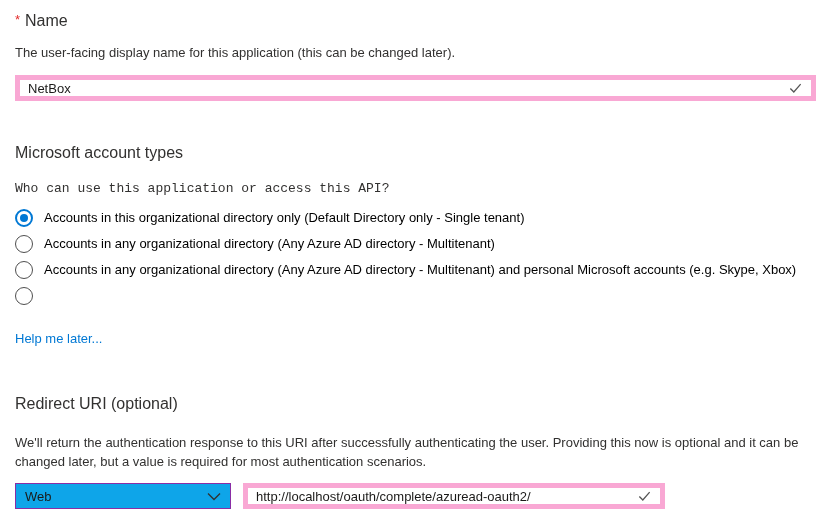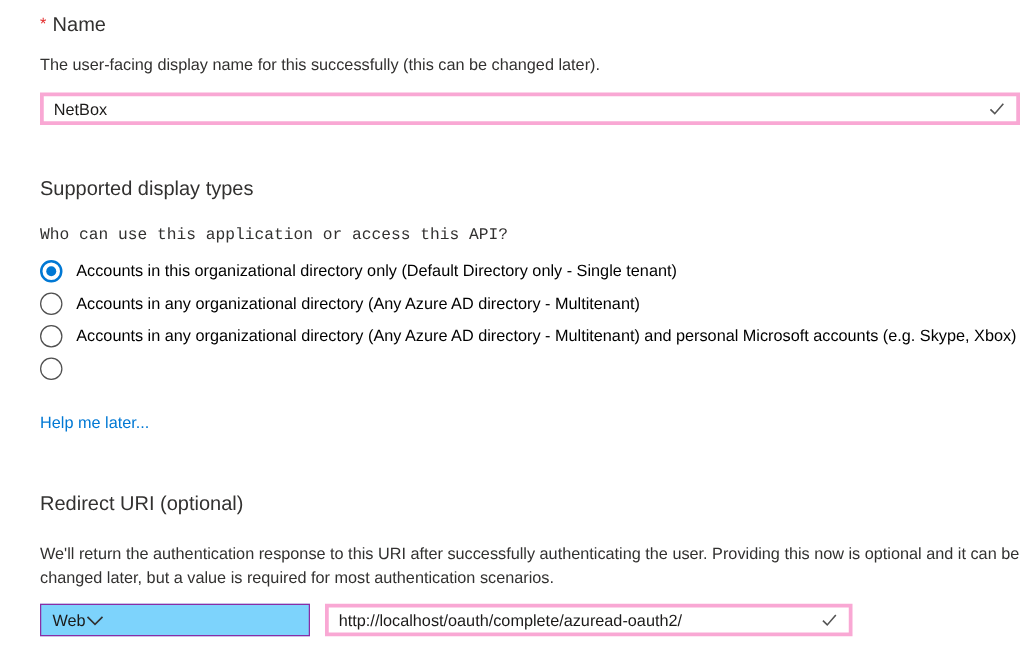--- a/index.html
+++ b/index.html
@@ -3,38 +3,38 @@
 <meta charset="utf-8">
 <style>
   * { box-sizing: border-box; margin: 0; padding: 0; }
   html, body { background: #ffffff; }
   body {
     width: 829px; height: 516px;
     font-family: "Liberation Sans", sans-serif;
     color: #323130;
     overflow: hidden;
   }
-  .container { padding: 12px 13px 0 32px; }
+  .container { padding: 12px 13px 0 15px; }
 
   .section-title {
     font-size: 16px; line-height: 18px; font-weight: 400; color: #323130;
   }
   .required {
     color: #e32b2b; font-size: 13px; margin-right: 5px;
     position: relative; top: -2px;
   }
   .desc { font-size: 13px; line-height: 16px; color: #323130; }
   .desc.multiline { white-space: pre-line; line-height: 19px; }
 
   .name-title { margin-bottom: 14px; }
   .name-desc { margin-bottom: 14px; }
 
   .text-input {
     position: relative; height: 26px;
-    border: 3px solid #f9a8d4; background: #ffffff;
+    border: 5px solid #f9a8d4; background: #ffffff;
     display: flex; align-items: center;
     padding: 0 28px 0 8px;
   }
   .text-input input {
     border: none; outline: none; width: 100%;
     font-family: "Liberation Sans", sans-serif;
     font-size: 13px; color: #1b1a19; background: transparent;
   }
   .check {
     position: absolute; right: 8px; top: 50%; transform: translateY(-50%);
@@ -63,48 +63,48 @@
     display: inline-block; margin-top: 22px;
     font-size: 13px; color: #0078d4; cursor: pointer; text-decoration: none;
   }
 
   .section3-title { margin: 48px 0 20px 0; }
   .redirect-desc { margin-bottom: 12px; max-width: 805px; }
 
   .controls-row { display: flex; align-items: center; }
   .dropdown {
     position: relative; width: 216px; height: 26px;
-    border: 1px solid #8a2da5; background: #7dd3fc;
-    display: flex; align-items: center; justify-content: flex-start;
+    border: 1px solid #8a2da5; background: #0ea5e9;
+    display: flex; align-items: center; justify-content: space-between;
     padding: 0 9px; margin-right: 12px; cursor: pointer;
   }
   .dropdown-value { font-size: 13px; color: #1b1a19; }
   .uri-input { width: 422px; }
 </style>
 </head>
 <body>
 
 <div class="container">
 
   
   <div class="section-title name-title">
     <span class="required">*</span><span>Name</span>
   </div>
-  <p class="desc name-desc">The user-facing display name for this successfully (this can be changed later).</p>
+  <p class="desc name-desc">The user-facing display name for this application (this can be changed later).</p>
   <div class="text-input name-input">
     <input type="text" value="NetBox" style="">
     <span class="check">
       <svg width="15" height="15" viewBox="0 0 16 16">
           <path d="M2.5 8.5 L6.2 12.2 L13.5 3.8" stroke="#565656" stroke-width="1.4" fill="none"></path>
         </svg>
     </span>
   </div>
 
   
-  <div class="section-title section2-title">Supported display types</div>
+  <div class="section-title section2-title">Microsoft account types</div>
   <p class="desc question">Who can use this application or access this API?</p>
 
   <div class="radio-group">
     <div class="radio-row selected">
       <span class="radio-outer">
           <span class="radio-dot"></span>
         </span>
       <span class="radio-label">Accounts in this organizational directory only (Default Directory only - Single tenant)</span>
     </div>
     <div class="radio-row">

